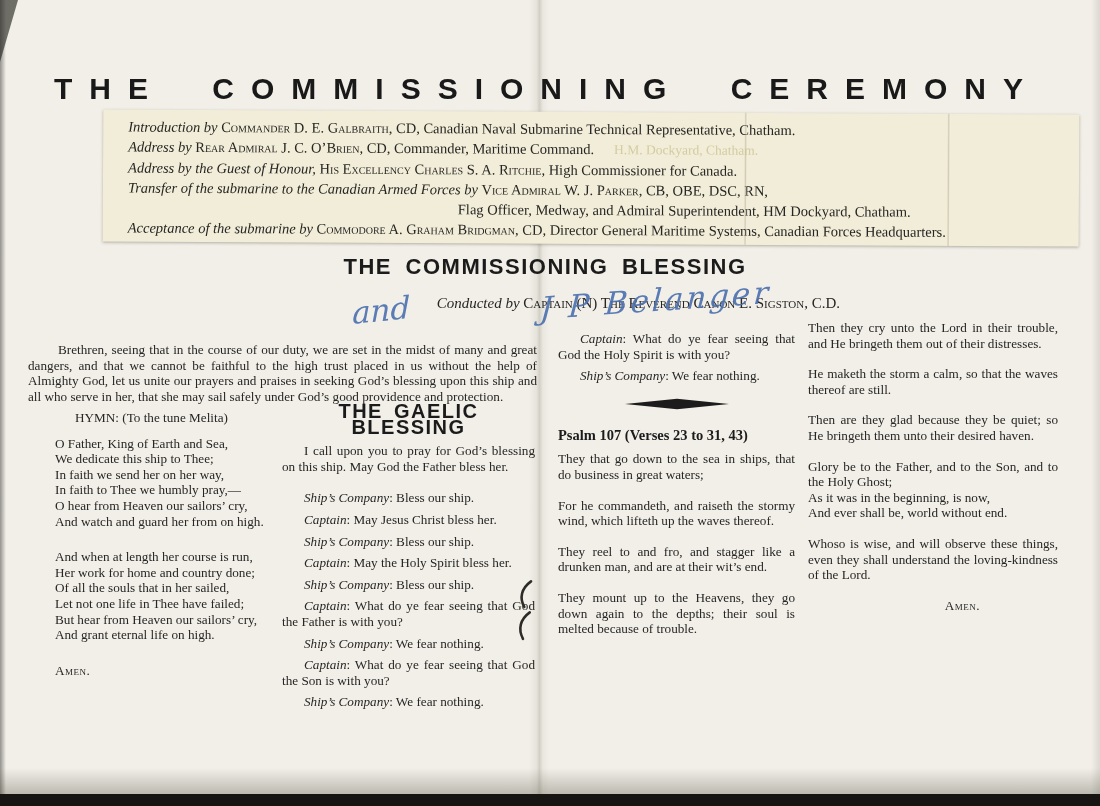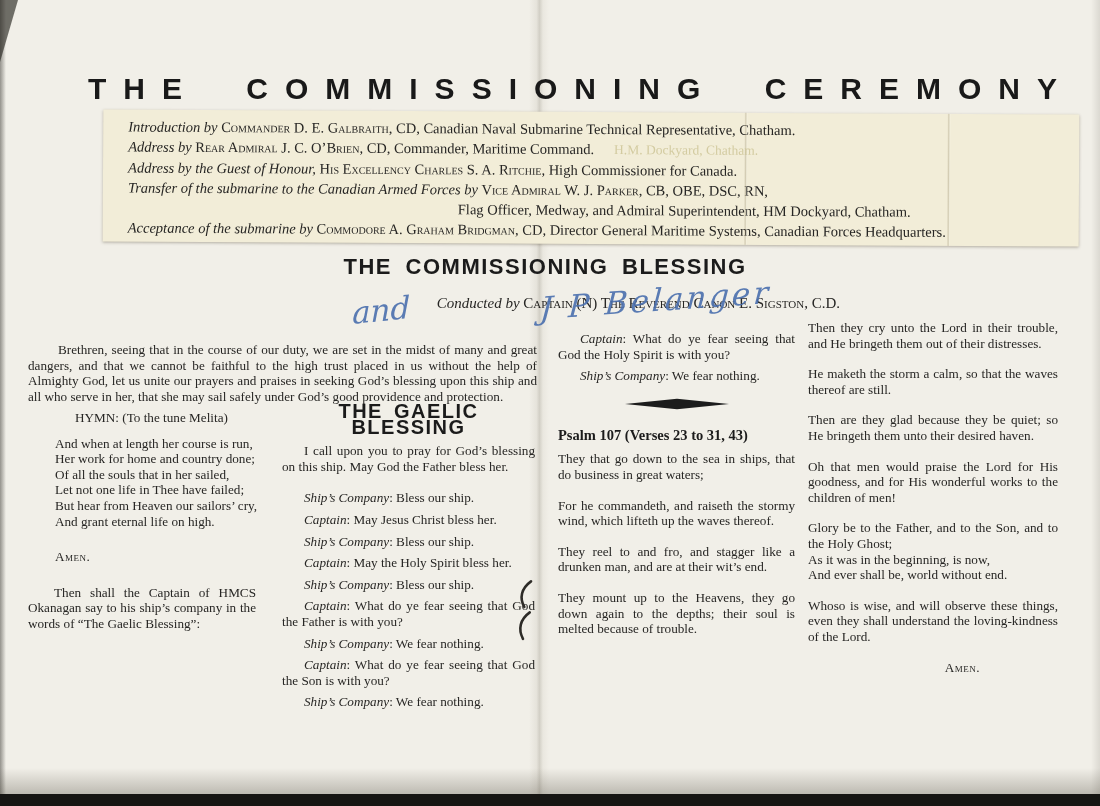--- a/index.html
+++ b/index.html
@@ -23,21 +23,20 @@
     background:rgba(40,38,33,0.65); clip-path:polygon(0 0, 100% 0, 0 100%); }
   .edge-right { position:absolute; right:0; top:0; width:9px; height:806px; z-index:5;
     background:linear-gradient(to left, rgba(60,55,45,0.12), rgba(60,55,45,0)); }
   .staple { position:absolute; left:515px; top:578px; z-index:4; transform:rotate(6deg); }
   
   .title {
     position:absolute; left:54px; top:72px; width:1020px; z-index:2;
     font-family:"Liberation Sans", sans-serif; font-weight:bold;
     font-size:30px; letter-spacing:17px; word-spacing:22px; white-space:nowrap;
     color:#191919;
-    text-align:right;
   }
   
   .slip {
     position:absolute; left:103px; top:112px; width:976px; height:132px; z-index:3;
     background:#f2edd8; box-shadow:0 1px 3px rgba(60,50,30,0.35);
     transform:rotate(0.3deg);
   }
   .slip-crease { position:absolute; top:0; width:3px; height:132px;
     background:linear-gradient(90deg, rgba(140,128,95,0.0), rgba(140,128,95,0.30), rgba(255,255,245,0.4)); }
   .slip-crease.c1 { left:641px; } .slip-crease.c2 { left:844px; }
@@ -119,28 +118,33 @@
 
   <div class="conducted"><i>Conducted by </i><span class="sc">Captain (N) The Reverend Canon E. Sigston, C.D.</span></div>
 
   <div class="hand hand-and">and</div>
   <div class="hand hand-sig">J P Belanger</div>
 
   <p class="opening bodytext">Brethren, seeing that in the course of our duty, we are set in the midst of many and great dangers, and that we cannot be faithful to the high trust placed in us without the help of Almighty God, let us unite our prayers and praises in seeking God’s blessing upon this ship and all who serve in her, that she may sail safely under God’s good providence and protection.</p>
 
   <div class="col col1 bodytext">
     <p class="hymn-head">HYMN: (To the tune Melita)</p>
+    <p class="stanza">O Father, King of Earth and Sea,
+We dedicate this ship to Thee;
+In faith we send her on her way,
+In faith to Thee we humbly pray,—
+O hear from Heaven our sailors’ cry,
+And watch and guard her from on high.</p>
     <p class="stanza">And when at length her course is run,
 Her work for home and country done;
 Of all the souls that in her sailed,
 Let not one life in Thee have failed;
 But hear from Heaven our sailors’ cry,
 And grant eternal life on high.</p>
     <p class="amen">Amen.</p>
-    <p class="para just ind">Then shall the Captain of HMCS Okanagan say to his ship’s company in the words of “The Gaelic Blessing”:</p>
   </div>
 
   <div class="col col2 bodytext">
     <p class="ghead">THE GAELIC BLESSING</p>
     <p class="gintro">I call upon you to pray for God’s blessing on this ship. May God the Father bless her.</p>
     <p class="dlg"><i>Ship’s Company</i><span>: Bless our ship.</span></p>
     <p class="dlg"><i>Captain</i><span>: May Jesus Christ bless her.</span></p>
     <p class="dlg"><i>Ship’s Company</i><span>: Bless our ship.</span></p>
     <p class="dlg"><i>Captain</i><span>: May the Holy Spirit bless her.</span></p>
     <p class="dlg"><i>Ship’s Company</i><span>: Bless our ship.</span></p>
@@ -160,21 +164,20 @@
     <p class="verse">They that go down to the sea in ships, that do business in great waters;</p>
     <p class="verse">For he commandeth, and raiseth the stormy wind, which lifteth up the waves thereof.</p>
     <p class="verse">They reel to and fro, and stagger like a drunken man, and are at their wit’s end.</p>
     <p class="verse">They mount up to the Heavens, they go down again to the depths; their soul is melted because of trouble.</p>
   </div>
 
   <div class="col col4 bodytext">
     <p class="verse">Then they cry unto the Lord in their trouble, and He bringeth them out of their distresses.</p>
     <p class="verse">He maketh the storm a calm, so that the waves thereof are still.</p>
     <p class="verse">Then are they glad because they be quiet; so He bringeth them unto their desired haven.</p>
-    <p class="verse">Oh that men would praise the Lord for His goodness, and for His wonderful works to the children of men!</p>
     <p class="verse">Glory be to the Father, and to the Son, and to the Holy Ghost;
 As it was in the beginning, is now,
 And ever shall be, world without end.</p>
     <p class="verse">Whoso is wise, and will observe these things, even they shall understand the loving-kindness of the Lord.</p>
     <p class="amen-right">Amen.</p>
   </div>
 
   <svg class="staple" width="22" height="64" viewBox="0 0 22 64">
     <path d="M13 3 C4 11 3 21 9 29" stroke="#2e2c28" stroke-width="2.6" fill="none" stroke-linecap="round"></path>
     <path d="M15 34 C6 42 5 52 11 61" stroke="#2e2c28" stroke-width="2.6" fill="none" stroke-linecap="round"></path>

